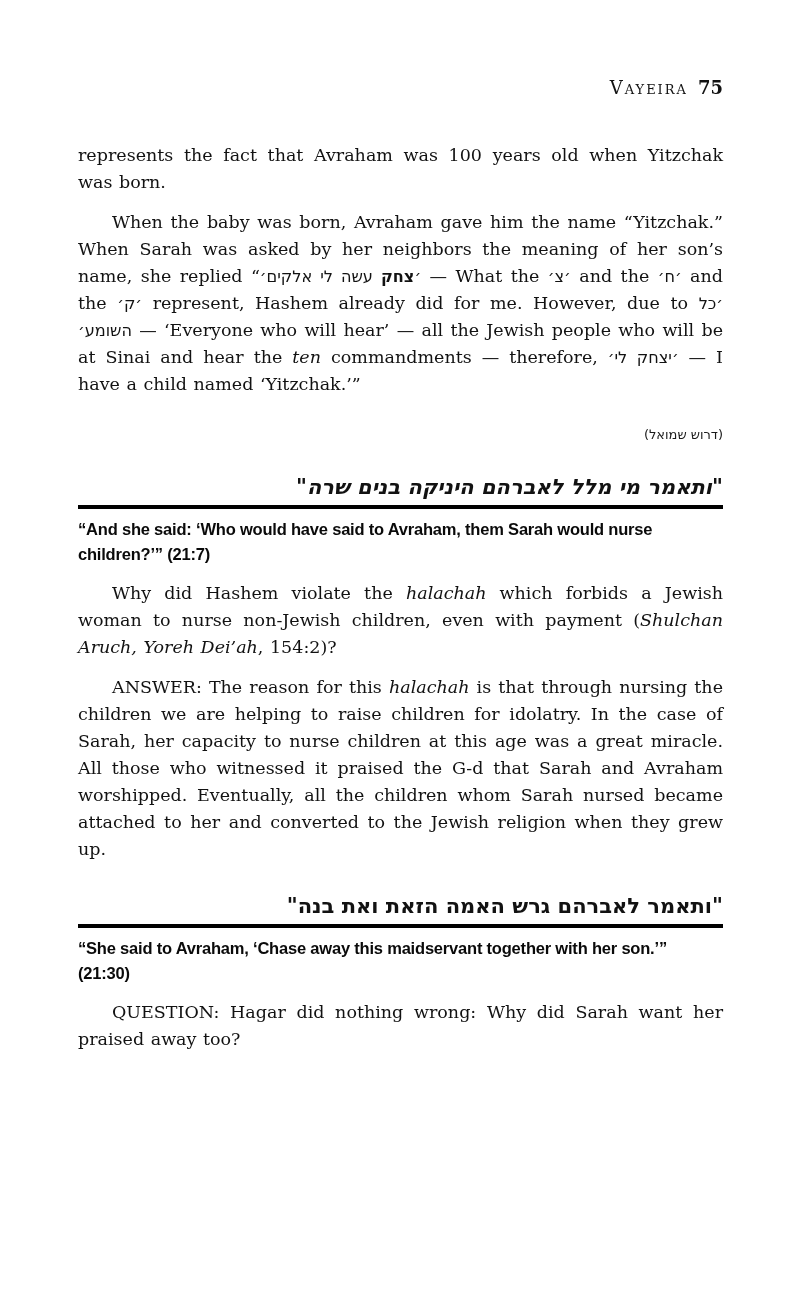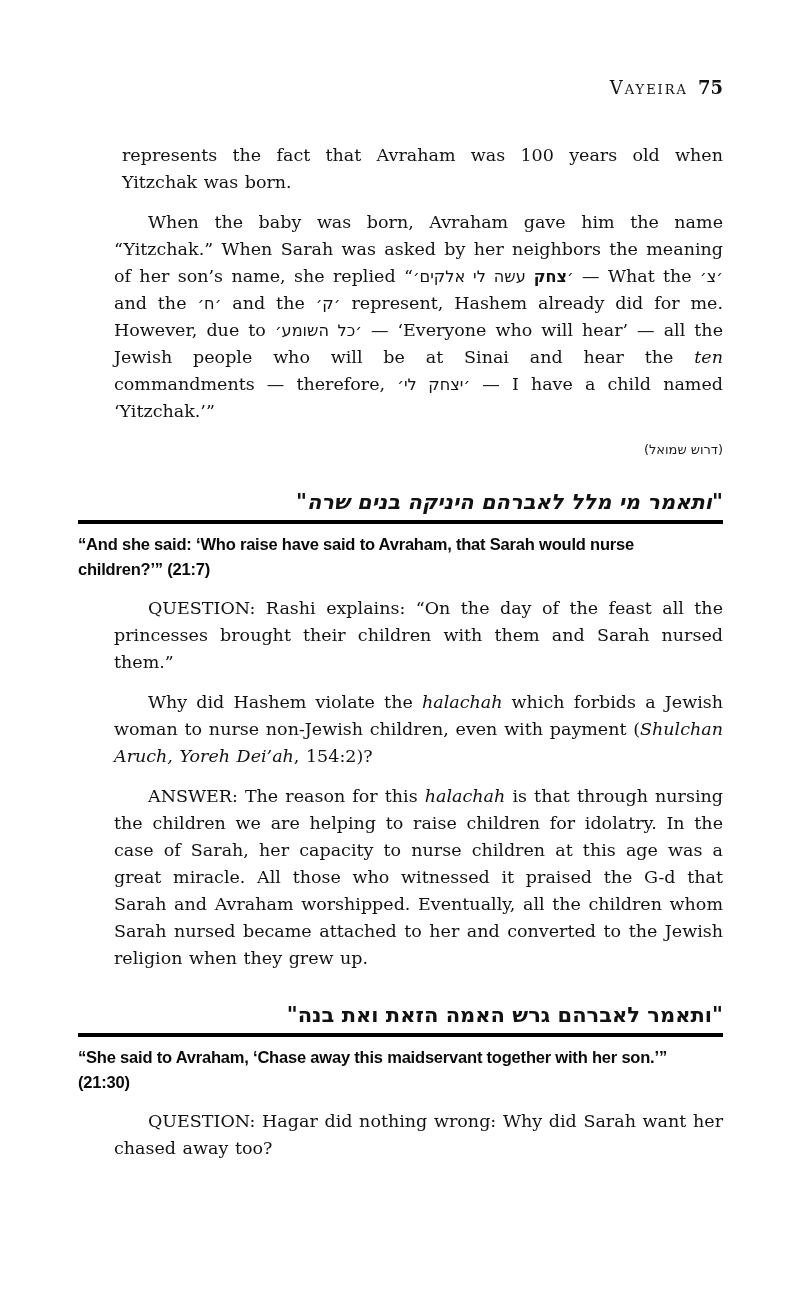--- a/index.html
+++ b/index.html
@@ -41,40 +41,38 @@
   p.para {
     margin: 13px 0 0 0;
     font-size: 17.5px;
     line-height: 27px;
     text-align: justify;
     text-align-last: left;
     word-spacing: 1px;
   }
   p.para.first {
     margin-top: 44px;
-    margin-left: 44px;
   }
   p.para.indent {
     text-indent: 34px;
-    margin-left: 36px;
   }
   .run-italic { font-style: italic; }
   .run-hebrew {
     font-family: "DejaVu Sans", sans-serif;
     font-size: 0.92em;
   }
   .run-hebrew-bold { font-weight: bold; }
   
   .attribution {
     direction: rtl;
     text-align: right;
     font-family: "DejaVu Sans", sans-serif;
     font-size: 13px;
     line-height: 18px;
-    margin-top: 16px;
+    margin-top: 28px;
     color: #1a1a1a;
   }
   
   .heb-header {
     direction: rtl;
     text-align: right;
     font-family: "DejaVu Sans", sans-serif;
     font-weight: bold;
     font-size: 21px;
     line-height: 26px;
@@ -107,28 +105,27 @@
   </div>
 
   <p class="para first"><span>represents the fact that Avraham was 100 years old when Yitzchak was born.</span></p>
 
   <p class="para indent"><span>When the baby was born, Avraham gave him the name “Yitzchak.” When Sarah was asked by her neighbors the meaning of her son’s name, she replied “</span><span class="run-hebrew">׳</span><span class="run-hebrew run-hebrew-bold">צחק</span><span class="run-hebrew"> עשה לי אלקים׳</span><span> — What the </span><span class="run-hebrew">׳צ׳</span><span> and the </span><span class="run-hebrew">׳ח׳</span><span> and the </span><span class="run-hebrew">׳ק׳</span><span> represent, Hashem already did for me. However, due to </span><span class="run-hebrew">׳כל השומע׳</span><span> — ‘Everyone who will hear’ — all the Jewish people who will be at Sinai and hear the </span><span class="run-italic">ten</span><span> commandments — therefore, </span><span class="run-hebrew">׳יצחק לי׳</span><span> — I have a child named ‘Yitzchak.’”</span></p>
 
   <div class="attribution" dir="rtl">(דרוש שמואל)</div>
 
   <div class="heb-header oblique" dir="rtl">"ותאמר מי מלל לאברהם היניקה בנים שרה"</div>
   <div class="section-rule"></div>
-  <p class="verse">“And she said: ‘Who raise have said to Avraham, that Sarah would nurse children?’” (21:7)</p>
+  <p class="verse">“And she said: ‘Who would have said to Avraham, them Sarah would nurse children?’” (21:7)</p>
 
-  <p class="para indent"><span>QUESTION: Rashi explains: “On the day of the feast all the princesses brought their children with them and Sarah nursed them.”</span></p>
 
   <p class="para indent"><span>Why did Hashem violate the </span><span class="run-italic">halachah</span><span> which forbids a Jewish woman to nurse non-Jewish children, even with payment (</span><span class="run-italic">Shulchan Aruch, Yoreh Dei’ah</span><span>, 154:2)?</span></p>
 
   <p class="para indent"><span>ANSWER: The reason for this </span><span class="run-italic">halachah</span><span> is that through nursing the children we are helping to raise children for idolatry. In the case of Sarah, her capacity to nurse children at this age was a great miracle. All those who witnessed it praised the G-d that Sarah and Avraham worshipped. Eventually, all the children whom Sarah nursed became attached to her and converted to the Jewish religion when they grew up.</span></p>
 
 
   <div class="heb-header" dir="rtl">"ותאמר לאברהם גרש האמה הזאת ואת בנה"</div>
   <div class="section-rule"></div>
   <p class="verse">“She said to Avraham, ‘Chase away this maidservant together with her son.’” (21:30)</p>
 
-  <p class="para indent"><span>QUESTION: Hagar did nothing wrong: Why did Sarah want her chased away too?</span></p>
+  <p class="para indent"><span>QUESTION: Hagar did nothing wrong: Why did Sarah want her praised away too?</span></p>
 
 </div>
 
 </body></html>

